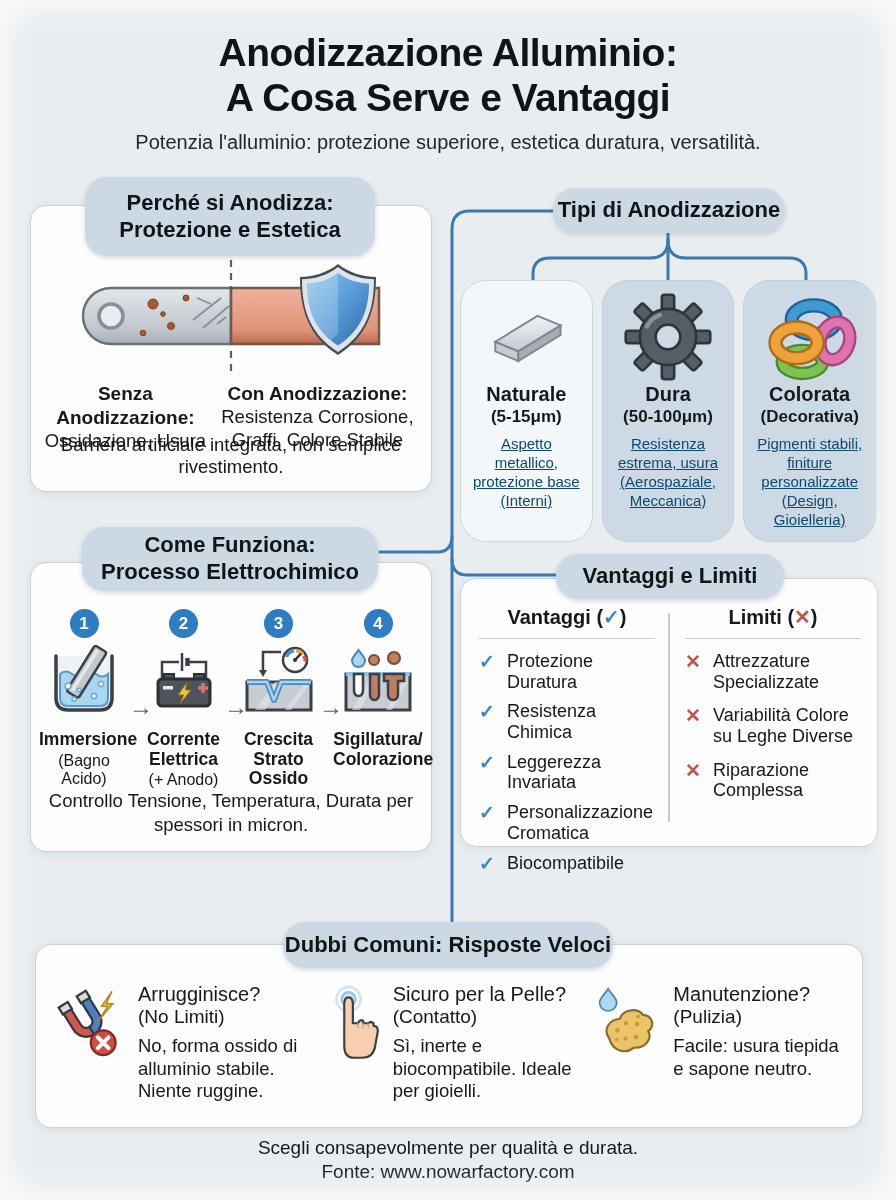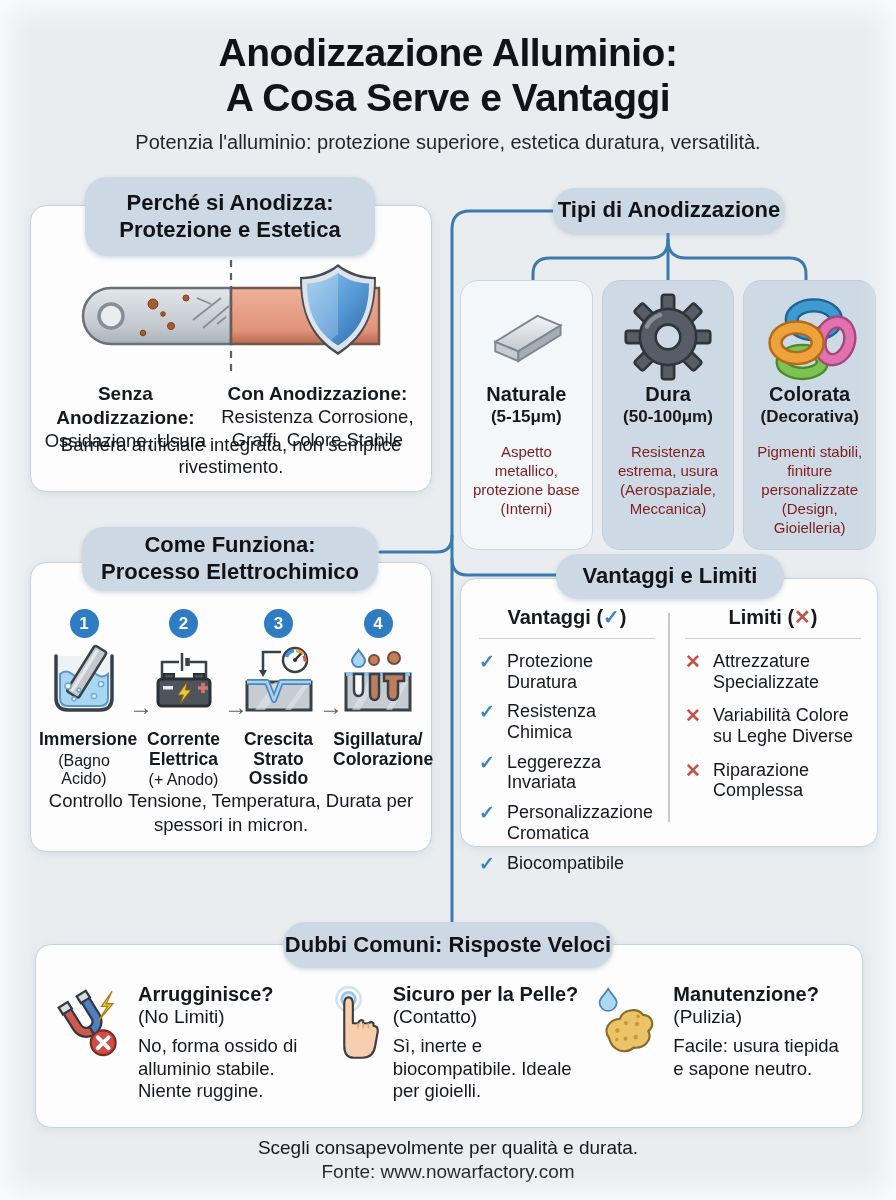--- a/index.html
+++ b/index.html
@@ -13,27 +13,27 @@
   .pill{position:absolute;background:#ccd9e5;border-radius:22px;display:flex;flex-direction:column;align-items:center;justify-content:center;font-weight:700;font-size:22px;line-height:1.22;text-align:center;z-index:3;box-shadow:0 2px 5px rgba(70,90,110,.22);color:#101317;}
   
   .why-illu{position:absolute;left:14px;top:48px;}
   .why-cols{position:absolute;left:8px;right:8px;top:176px;display:flex;text-align:center;font-size:18.5px;line-height:1.24;}
   .why-col-l{width:45%;}
   .why-col-r{width:55%;}
   .why-cols b{font-size:19px;}
   .why-note{position:absolute;left:6px;right:6px;bottom:13px;text-align:center;font-size:18.5px;}
   
   .type-row{position:absolute;left:460px;top:280px;width:416px;display:flex;gap:9px;z-index:2;}
-  .type-card{flex:1;border-radius:18px;text-align:center;padding:10px 7px 12px 7px;box-sizing:border-box;min-height:236px;}
+  .type-card{flex:1;border-radius:26px;text-align:center;padding:10px 7px 12px 7px;box-sizing:border-box;min-height:236px;}
   .type-card.light{background:#f3f7fa;border:1.5px solid #ccd6de;}
   .type-card.dark{background:#cdd9e4;border:1.5px solid #c2cfdb;}
   .type-icon{height:92px;display:flex;align-items:center;justify-content:center;}
   .type-title{font-size:20px;font-weight:700;line-height:1.1;}
   .type-sub{font-size:17px;font-weight:600;margin-top:2px;}
-  .type-desc{font-size:15px;line-height:1.26;margin-top:16px;color:#7f1d1d;}
+  .type-desc{font-size:15px;line-height:1.26;margin-top:8px;color:#0c4a6e;text-decoration:underline;}
   
   .steps{position:absolute;left:8px;right:8px;top:46px;display:flex;justify-content:space-between;}
   .step{width:90px;text-align:center;}
   .step-num{width:29px;height:29px;border-radius:50%;background:#2e7dc2;color:#fff;font-weight:700;font-size:17px;line-height:29px;margin:0 auto 6px auto;}
   .step-label{font-size:17.5px;font-weight:700;line-height:1.12;margin-top:6px;}
   .step-sub{font-size:16px;margin-top:2px;}
   .step-arrow{font-size:24px;color:#596067;margin-top:84px;width:14px;text-align:center;}
   .proc-note{position:absolute;left:10px;right:10px;bottom:14px;text-align:center;font-size:18.5px;line-height:1.3;}
   
   .pc-wrap{position:absolute;left:0;right:0;top:26px;bottom:0;}
@@ -43,21 +43,21 @@
   .pc-col.right{left:224px;width:176px;}
   .pc-head{font-size:20px;font-weight:700;text-align:center;padding-bottom:9px;border-bottom:1.5px solid #c9ced3;}
   .pc-list{margin-top:12px;display:flex;flex-direction:column;gap:9px;}
   .pc-item{display:flex;gap:8px;font-size:18px;line-height:1.15;}
   .pc-ico{width:20px;flex:0 0 20px;font-weight:700;font-size:19px;}
   .ok{color:#3a86c4;} .no{color:#c0564a;}
   
   .faq-row{position:absolute;left:14px;right:10px;top:38px;display:flex;gap:10px;}
   .qa{flex:1;display:flex;gap:10px;}
   .qa-txt{flex:1;}
-  .qa-q{font-size:20px;font-weight:700;line-height:1.1;}
+  .qa-q{font-size:20px;font-weight:400;line-height:1.1;}
   .qa-qual{font-size:19px;margin-top:1px;}
   .qa-a{font-size:18.5px;line-height:1.22;margin-top:7px;}
   .footer1{top:1137px;left:0;right:0;text-align:center;font-size:19px;}
   .footer2{top:1161px;left:0;right:0;text-align:center;font-size:19px;}
 </style>
 </head>
 <body>
 
 <div id="root">
 

